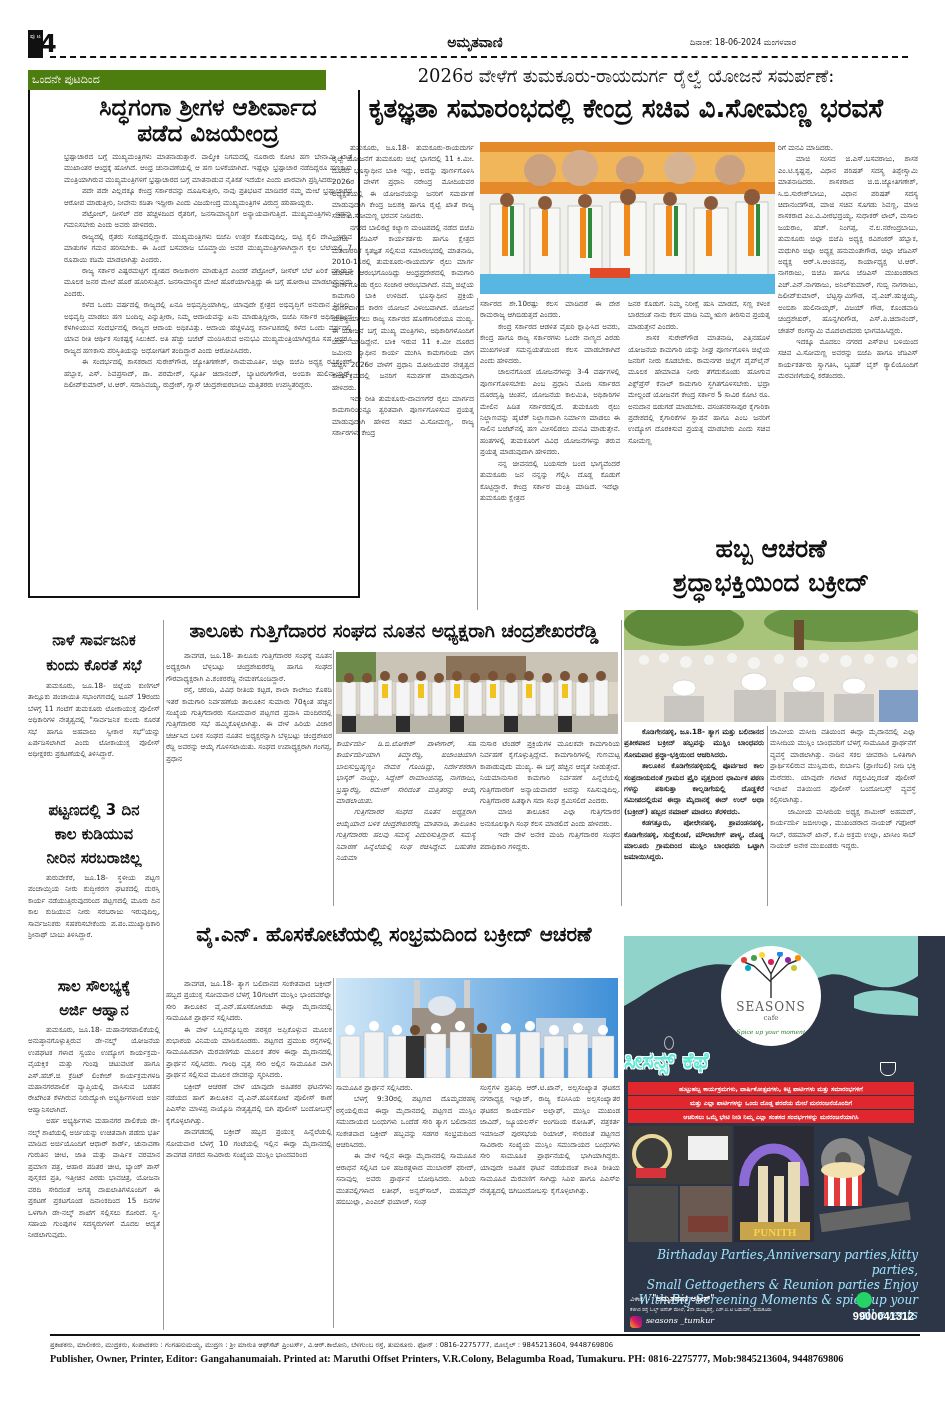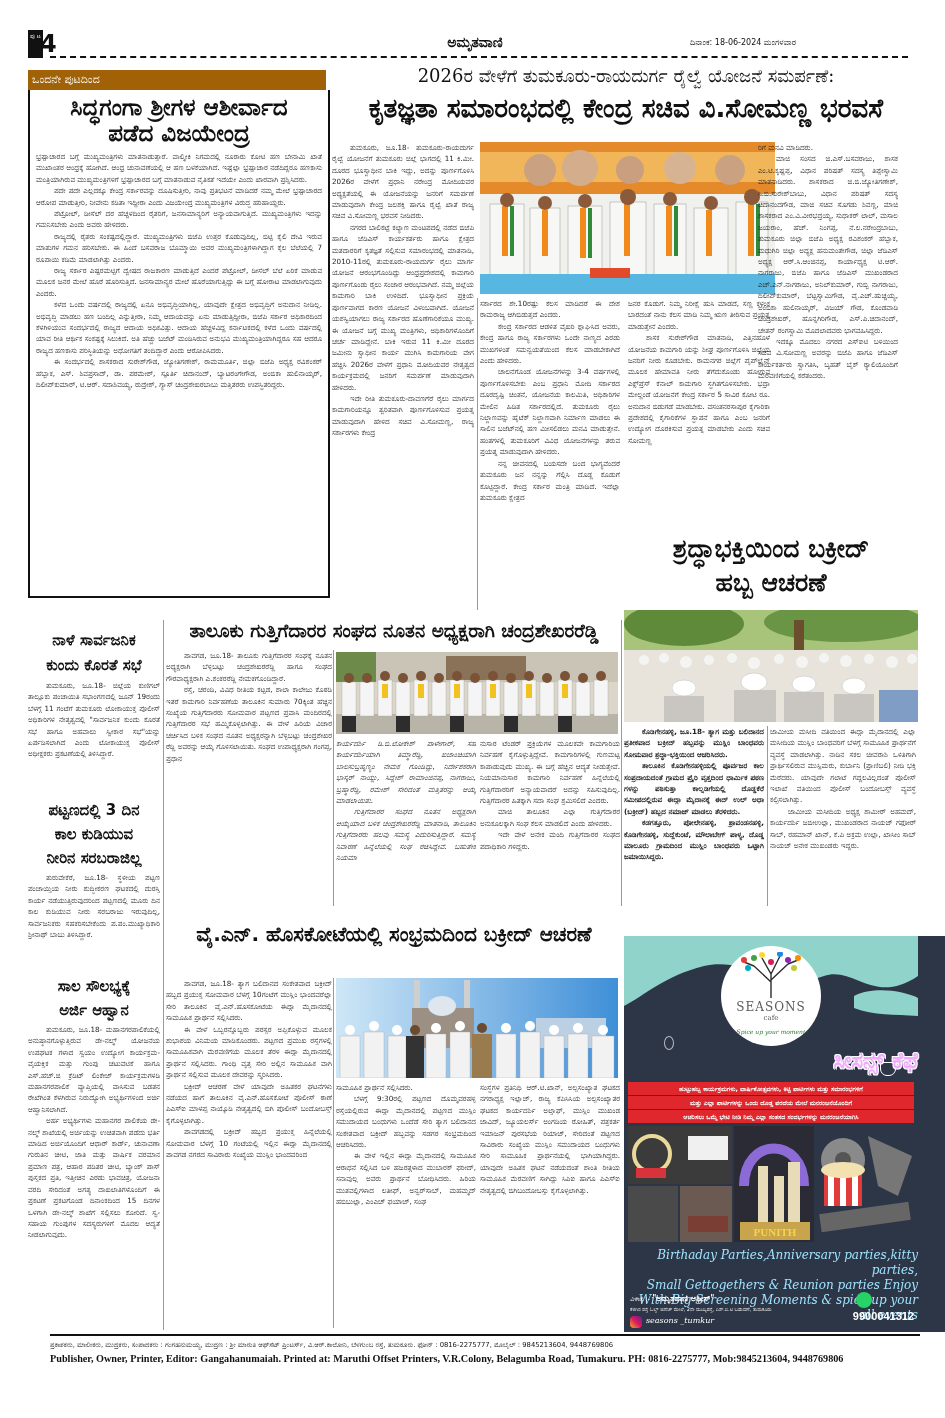--- a/index.html
+++ b/index.html
@@ -12,22 +12,22 @@
   .hl { font-family: "DejaVu Sans", sans-serif; font-weight: bold; color: #111; text-align: center; line-height: 1.15; }
   .photo { overflow: hidden; }
   
   .page-badge { left: 28px; top: 30px; width: 15px; height: 28px; background: #111; color: #fff; }
   .page-badge .s { position: absolute; left: 2px; top: 2px; font-size: 6px; line-height: 7px; }
   .page-num { left: 40px; top: 30px; font-size: 24px; font-weight: bold; line-height: 28px; }
   .masthead-title { left: 400px; top: 34px; width: 150px; text-align: center; font-size: 14px; font-weight: bold; }
   .dateline { left: 690px; top: 38px; font-size: 8px; }
   .dash { left: 50px; top: 56px; width: 858px; border-top: 2px dashed #111; }
   
-  .cont-bar { left: 28px; top: 70px; width: 298px; height: 20px; background: #a16207; color: #fff; font-size: 11px; line-height: 20px; padding-left: 4px; }
-  .box { left: 28px; top: 90px; width: 302px; height: 508px; border: 2px solid #111; border-top: none; }
+  .cont-bar { left: 28px; top: 70px; width: 298px; height: 20px; background: #4d7c0f; color: #fff; font-size: 11px; line-height: 20px; padding-left: 4px; }
+  .box { left: 28px; top: 90px; width: 332px; height: 508px; border: 2px solid #111; border-top: none; padding-left: 28px; }
   .rule-v { background: #999; width: 1px; }
   .rule-h { background: #222; height: 1px; }
 </style>
 </head>
 <body>
 
 <div class="abs page-badge">
   <span class="s">ಪು ಟ</span>
 </div>
 <div class="abs page-num">4</div>
@@ -111,29 +111,29 @@
 <div class="abs body-text" style="left:480px;top:298px;width:140px;height:314px;">
   <p class="noindent">ಸರ್ಕಾರದ ಶೇ.10ರಷ್ಟು ಕೆಲಸ ಮಾಡಿದರೆ ಈ ದೇಶ ರಾಮರಾಜ್ಯ ಆಗಿಬಿಡುತ್ತದೆ ಎಂದರು.</p>
   <p>ಕೇಂದ್ರ ಸರ್ಕಾರದ ಆಡಳಿತ ವೈಖರಿ ಶ್ಲಾಘಿಸಿದ ಅವರು, ಕೇಂದ್ರ ಹಾಗೂ ರಾಜ್ಯ ಸರ್ಕಾರಗಳು ಒಂದೇ ನಾಣ್ಯದ ಎರಡು ಮುಖಗಳಂತೆ ಸಮನ್ವಯತೆಯಿಂದ ಕೆಲಸ ಮಾಡಬೇಕಾಗಿದೆ ಎಂದು ಹೇಳಿದರು.</p>
   <p>ಚಾಲನೆಗೊಂಡ ಯೋಜನೆಗಳನ್ನು 3-4 ವರ್ಷಗಳಲ್ಲಿ ಪೂರ್ಣಗೊಳಿಸಬೇಕು ಎಂಬ ಪ್ರಧಾನಿ ಮೋದಿ ಸರ್ಕಾರದ ದೂರದೃಷ್ಟಿ ಚಿಂತನೆ, ಯೋಜನೆಯ ಕಾಲಮಿತಿ, ಅಧಿಕಾರಿಗಳ ಮೇಲಿನ ಹಿಡಿತ ಸರ್ಕಾರದಲ್ಲಿದೆ. ತುಮಕೂರು ರೈಲು ನಿಲ್ದಾಣವನ್ನು ಹೈಟೆಕ್ ನಿಲ್ದಾಣವಾಗಿ ನಿರ್ಮಾಣ ಮಾಡಲು ಈ ಸಾಲಿನ ಬಜೆಟ್‌ನಲ್ಲಿ ಹಣ ಮೀಸಲಿಡಲು ಮನವಿ ಮಾಡುತ್ತೇನೆ. ಹಂತಗಳಲ್ಲಿ ತುಮಕೂರಿಗೆ ವಿವಿಧ ಯೋಜನೆಗಳನ್ನು ತರುವ ಪ್ರಯತ್ನ ಮಾಡುವುದಾಗಿ ಹೇಳಿದರು.</p>
   <p>ನನ್ನ ಜೀವನದಲ್ಲಿ ಬಯಸದೇ ಬಂದ ಭಾಗ್ಯವೆಂದರೆ ತುಮಕೂರು ಜನ ನನ್ನನ್ನು ಗೆಲ್ಲಿಸಿ ದೊಡ್ಡ ಕೊಡುಗೆ ಕೊಟ್ಟಿದ್ದಾರೆ. ಕೇಂದ್ರ ಸರ್ಕಾರ ಮಂತ್ರಿ ಮಾಡಿದೆ. ಇದೆಲ್ಲಾ ತುಮಕೂರು ಕ್ಷೇತ್ರದ</p>
 </div>
 <div class="abs body-text" style="left:628px;top:298px;width:142px;height:232px;">
   <p class="noindent">ಜನರ ಕೊಡುಗೆ. ನಿಮ್ಮ ನಿರೀಕ್ಷೆ ಹುಸಿ ಮಾಡದೆ, ಸಣ್ಣ ಕಳಂಕ ಬಾರದಂತೆ ನಾನು ಕೆಲಸ ಮಾಡಿ ನಿಮ್ಮ ಋಣ ತೀರಿಸುವ ಪ್ರಯತ್ನ ಮಾಡುತ್ತೇನೆ ಎಂದರು.</p>
   <p>ಶಾಸಕ ಸುರೇಶ್‌ಗೌಡ ಮಾತನಾಡಿ, ಎತ್ತಿನಹೊಳೆ ಯೋಜನೆಯ ಕಾಮಗಾರಿ ಯನ್ನು ಶೀಘ್ರ ಪೂರ್ಣಗೊಳಿಸಿ ಜಿಲ್ಲೆಯ ಜನರಿಗೆ ನೀರು ಕೊಡಬೇಕು. ರಾಮನಗರ ಜಿಲ್ಲೆಗೆ ಪೈಪ್‌ಲೈನ್ ಮೂಲಕ ಹೇಮಾವತಿ ನೀರು ತೆಗೆದುಕೊಂಡು ಹೋಗುವ ಎಕ್ಸ್‌ಪ್ರೆಸ್ ಕೆನಾಲ್ ಕಾಮಗಾರಿ ಸ್ಥಗಿತಗೊಳಿಸಬೇಕು. ಭದ್ರಾ ಮೇಲ್ದಂಡೆ ಯೋಜನೆಗೆ ಕೇಂದ್ರ ಸರ್ಕಾರ 5 ಸಾವಿರ ಕೋಟಿ ರೂ. ಅನುದಾನ ಬಿಡುಗಡೆ ಮಾಡಬೇಕು. ವಸಂತನರಸಾಪುರ ಕೈಗಾರಿಕಾ ಪ್ರದೇಶದಲ್ಲಿ ಕೈಗಾರಿಕೆಗಳ ಸ್ಥಾಪನೆ ಹಾಗೂ ಎಂಬ ಜನರಿಗೆ ಉದ್ಯೋಗ ದೊರಕಿಸುವ ಪ್ರಯತ್ನ ಮಾಡಬೇಕು ಎಂದು ಸಚಿವ ಸೋಮಣ್ಣ</p>
 </div>
-<div class="abs body-text" style="left:758px;top:142px;width:140px;height:380px;">
+<div class="abs body-text" style="left:778px;top:142px;width:140px;height:380px;">
   <p class="noindent">ರಿಗೆ ಮನವಿ ಮಾಡಿದರು.</p>
   <p>ಮಾಜಿ ಸಂಸದ ಜಿ.ಎಸ್.ಬಸವರಾಜು, ಶಾಸಕ ಎಂ.ಟಿ.ಕೃಷ್ಣಪ್ಪ, ವಿಧಾನ ಪರಿಷತ್ ಸದಸ್ಯ ತಿಪ್ಪೇಸ್ವಾಮಿ ಮಾತನಾಡಿದರು. ಶಾಸಕರಾದ ಜಿ.ಬಿ.ಜ್ಯೋತಿಗಣೇಶ್, ಸಿ.ಬಿ.ಸುರೇಶ್‌ಬಾಬು, ವಿಧಾನ ಪರಿಷತ್ ಸದಸ್ಯ ಚಿದಾನಂದಗೌಡ, ಮಾಜಿ ಸಚಿವ ಸೊಗಡು ಶಿವಣ್ಣ, ಮಾಜಿ ಶಾಸಕರಾದ ಎಂ.ವಿ.ವೀರಭದ್ರಯ್ಯ, ಸುಧಾಕರ್ ಲಾಲ್, ಮಸಾಲ ಜಯರಾಂ, ಹೆಚ್. ನಿಂಗಪ್ಪ, ನೆ.ಲ.ನರೇಂದ್ರಬಾಬು, ತುಮಕೂರು ಜಿಲ್ಲಾ ಬಿಜೆಪಿ ಅಧ್ಯಕ್ಷ ರವಿಶಂಕರ್ ಹೆಬ್ಬಾಕ, ಮಧುಗಿರಿ ಜಿಲ್ಲಾ ಅಧ್ಯಕ್ಷ ಹನುಮಂತೇಗೌಡ, ಜಿಲ್ಲಾ ಜೆಡಿಎಸ್ ಅಧ್ಯಕ್ಷ ಆರ್.ಸಿ.ಆಂಜಿನಪ್ಪ, ಕಾರ್ಯಾಧ್ಯಕ್ಷ ಟಿ.ಆರ್. ನಾಗರಾಜು, ಬಿಜೆಪಿ ಹಾಗೂ ಜೆಡಿಎಸ್ ಮುಖಂಡರಾದ ಎಚ್.ಎನ್.ನಾಗರಾಜು, ಅನಿಲ್‌ಕುಮಾರ್, ಗುಬ್ಬಿ ನಾಗರಾಜು, ದಿಲೀಪ್‌ಕುಮಾರ್, ಬೆಟ್ಟಸ್ವಾಮಿಗೌಡ, ವೈ.ಎಚ್.ಹುಚ್ಚಯ್ಯ, ಅಂಬಿಕಾ ಹುಲಿನಾಯ್ಕರ್, ವಿಜಯ್ ಗೌಡ, ಕೊಂಡವಾಡಿ ಚಂದ್ರಶೇಖರ್, ಹೊನ್ನಗಿರಿಗೌಡ, ಎಸ್.ಪಿ.ಚಿದಾನಂದ್, ಚೇತನ್ ರಂಗಸ್ವಾಮಿ ಮೊದಲಾದವರು ಭಾಗವಹಿಸಿದ್ದರು.</p>
   <p>ಇದಕ್ಕೂ ಮೊದಲು ನಗರದ ಎಸ್‌ಐಟಿ ಬಳಿಯಿಂದ ಸಚಿವ ವಿ.ಸೋಮಣ್ಣ ಅವರನ್ನು ಬಿಜೆಪಿ ಹಾಗೂ ಜೆಡಿಎಸ್ ಕಾರ್ಯಕರ್ತರು ಸ್ವಾಗತಿಸಿ, ಬೃಹತ್ ಬೈಕ್ ರ್‍ಯಾಲಿಯೊಂದಿಗೆ ಮೆರವಣಿಗೆಯಲ್ಲಿ ಕರೆತಂದರು.</p>
 </div>
 
 <div class="abs hl" style="left:624px;top:532px;width:294px;font-size:25px;line-height:34px;">
+  <div>ಹಬ್ಬ ಆಚರಣೆ</div>
   <div>ಶ್ರದ್ಧಾಭಕ್ತಿಯಿಂದ ಬಕ್ರೀದ್</div>
-  <div>ಹಬ್ಬ ಆಚರಣೆ</div>
 </div>
 <div class="abs photo" style="left:624px;top:610px;width:294px;height:112px;">
   <svg width="294" height="112" viewBox="0 0 294 112">
     <rect width="294" height="112" fill="#7a9a55"></rect>
     <rect width="294" height="40" fill="#a7c47a"></rect>
     <ellipse cx="60" cy="14" rx="60" ry="22" fill="#5e8a3a"></ellipse>
       <ellipse cx="220" cy="12" rx="80" ry="20" fill="#6a9544"></ellipse>
     <rect x="170" y="10" width="10" height="40" fill="#6b4e2e"></rect>
     <rect y="40" width="294" height="72" fill="#e8e4dc"></rect>
     <g fill="#f4f4f2">
@@ -356,21 +356,21 @@
           <circle cx="58" cy="16" r="3" fill="#c0ca33"></circle>
           <circle cx="35" cy="10" r="3" fill="#d81b60"></circle>
         </g>
     </svg>
     <div class="abs" style="left:0;top:54px;width:100px;text-align:center;font-family:'DejaVu Serif',serif;font-size:12px;color:#5a5a5a;letter-spacing:1px;">SEASONS</div>
     <div class="abs" style="left:0;top:68px;width:100px;text-align:center;font-family:'DejaVu Serif',serif;font-size:7px;color:#5a5a5a;">cafe</div>
     <div class="abs" style="left:0;top:82px;width:100px;text-align:center;font-family:'DejaVu Serif',serif;font-style:italic;font-size:6px;color:#2e7d32;">Spice up your moment</div>
   </div>
   <div class="abs" style="left:256px;top:126px;width:16px;height:14px;border:1.5px solid #fff;border-radius:0 0 7px 7px;"></div>
   <div class="abs" style="left:40px;top:100px;width:10px;height:14px;border:1.5px solid #bbb;border-radius:50%;"></div>
-  <div class="abs" style="left:0;top:112px;width:294px;text-align:right;font-size:22px;font-weight:bold;color:#f0abfc;text-shadow:1px 1px 0 #fff,-1px -1px 0 #fff,1px -1px 0 #fff,-1px 1px 0 #fff;">ಸೀಸನ್ಸ್ ಕೆಫೆ</div>
+  <div class="abs" style="left:0;top:112px;width:294px;text-align:left;font-size:22px;font-weight:bold;color:#5eead4;text-shadow:1px 1px 0 #fff,-1px -1px 0 #fff,1px -1px 0 #fff,-1px 1px 0 #fff;">ಸೀಸನ್ಸ್ ಕೆಫೆ</div>
   <div class="abs" style="left:4px;top:146px;width:286px;font-size:6.2px;line-height:13px;color:#fff;text-align:center;font-weight:bold;">
     <div style="background:#e0272e;margin-bottom:1px;">ಹುಟ್ಟುಹಬ್ಬ ಕಾರ್ಯಕ್ರಮಗಳು, ವಾರ್ಷಿಕೋತ್ಸವಗಳು, ಕಿಟ್ಟಿ ಪಾರ್ಟಿಗಳು ಮತ್ತು ಸಮಾರಂಭಗಳಿಗೆ</div>
     <div style="background:#e0272e;margin-bottom:1px;">ಮತ್ತು ಎಲ್ಲಾ ಪಾರ್ಟಿಗಳನ್ನು ಒಂದು ದೊಡ್ಡ ಪರದೆಯ ಮೇಲೆ ಮನರಂಜನೆಯೊಂದಿಗೆ</div>
     <div style="background:#e0272e;">ಆಚರಿಸಲು ಒಮ್ಮೆ ಭೇಟಿ ನೀಡಿ ನಿಮ್ಮ ಎಲ್ಲಾ ಸಂತಸದ ಸಂದರ್ಭಗಳನ್ನು ಮನರಂಜನೆಯಾಗಿಸಿ</div>
   </div>
   <svg class="abs" style="left:4px;top:190px;" width="286" height="118" viewBox="0 0 286 118">
     <rect x="0" y="0" width="104" height="58" fill="#3b3b3b"></rect>
     <circle cx="24" cy="28" r="18" fill="none" stroke="#e9d99a" stroke-width="4"></circle>
     <rect x="8" y="42" width="30" height="10" fill="#d6333b"></rect>
     <rect x="60" y="10" width="40" height="24" fill="#f0f0f0"></rect>

